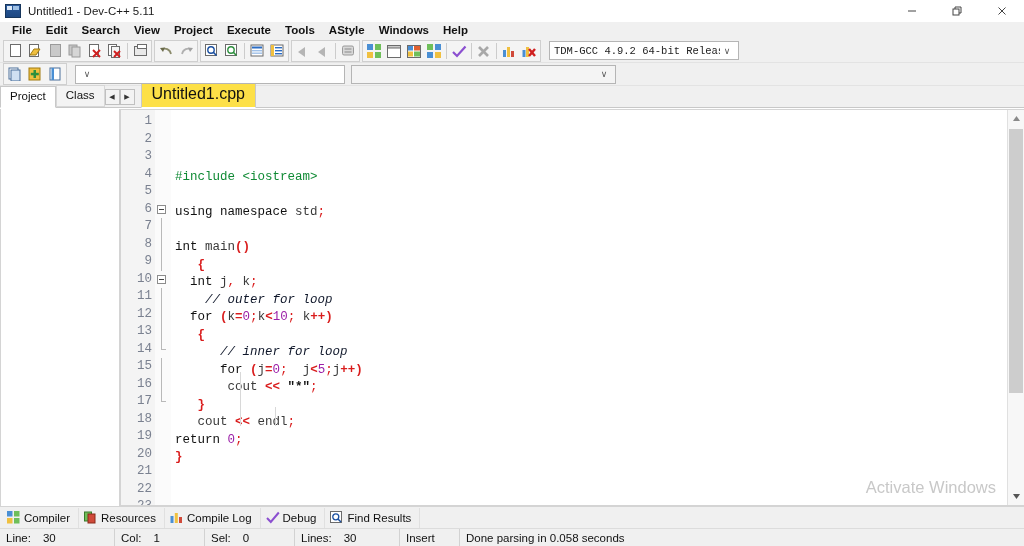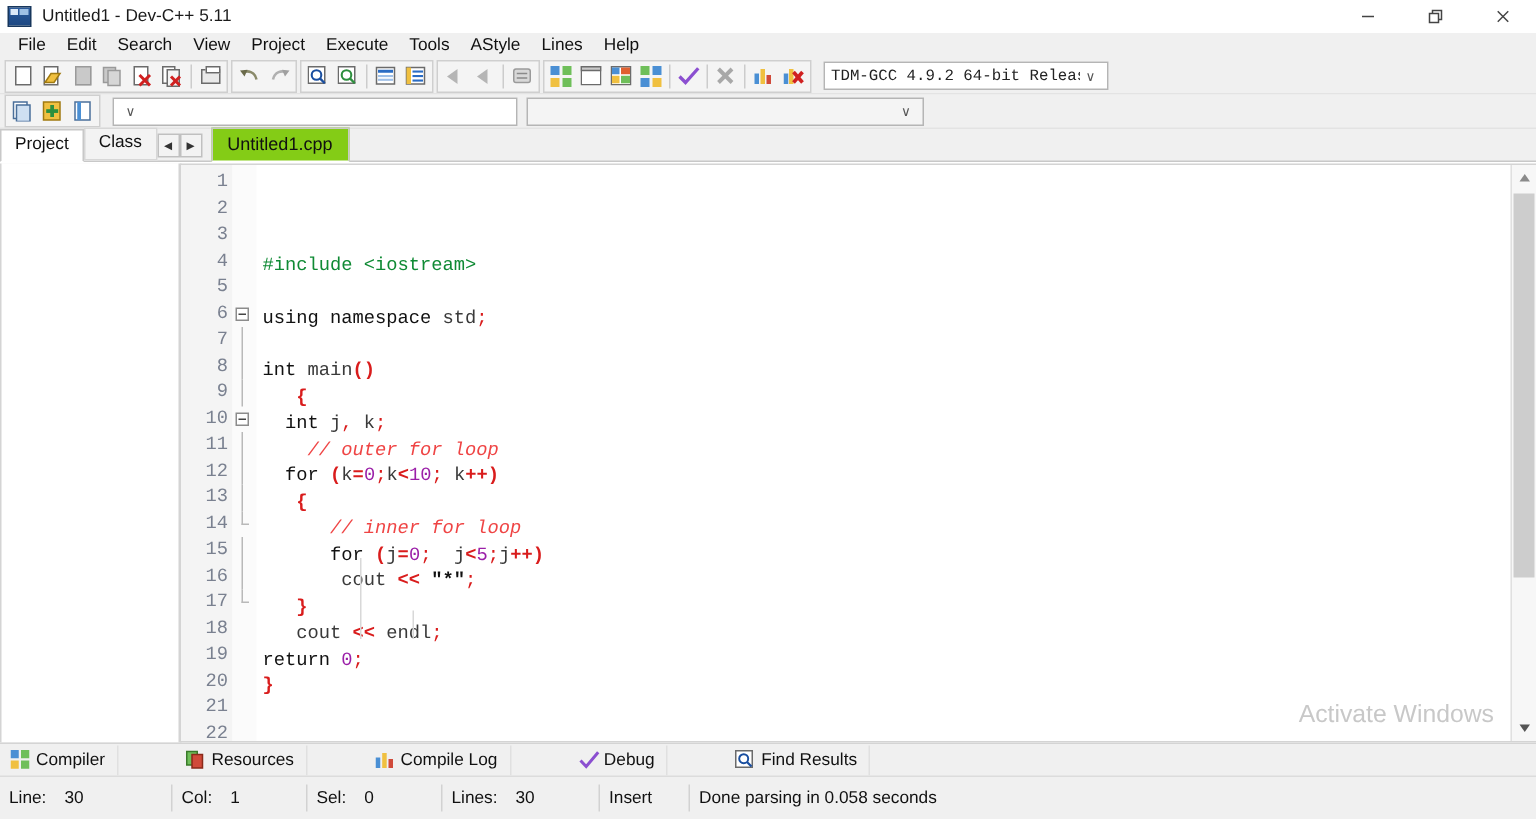--- a/index.html
+++ b/index.html
@@ -61,20 +61,21 @@
   .menubar {
     height: 17px; min-height: 17px;
     background: #f0f0f0;
     display: flex; align-items: center;
     padding-left: 5px;
   }
   .menu-item {
     font-size: 11.5px; color: #111;
     padding: 0 7px; line-height: 17px;
     white-space: nowrap;
+    font-weight: bold;
   }
 
   
   .toolbar {
     height: 24px; min-height: 24px;
     background: #f0f0f0;
     display: flex; align-items: center;
     border-bottom: 1px solid #e3e3e3;
     padding-left: 3px;
   }
@@ -142,23 +143,23 @@
     margin-bottom: -1px;
   }
   .ptab.sub { border: 1px solid #d7d7d7; background: #f3f3f3; }
   .spin {
     width: 15px; height: 16px;
     border: 1px solid #c0c0c0; background: #f3f3f3;
     display: flex; align-items: center; justify-content: center;
     font-size: 7px; color: #333; margin-bottom: 2px;
   }
   .filetab {
-    font-size: 12px; color: #111;
+    font-size: 16px; color: #111;
     padding: 3px 10px 4px 10px;
-    background: #84cc16;
+    background: #fde047;
     border: 1px solid #c8c8c8;
     border-bottom: 1px solid #ffffff;
     margin-bottom: -1px;
     margin-left: 6px;
   }
 
   
   .body {
     flex: 1; display: flex; min-height: 0;
     background: #f0f0f0;
@@ -228,21 +229,21 @@
     padding-left: 4px;
     white-space: pre;
     position: relative;
   }
   .cline { height: 17.5px; line-height: 17.5px; }
 
   
   .k-pre   { color: #0f8a34; }        
   .k-inc   { color: #0f8a34; }
   .k-key   { color: #111111; font-weight: normal; }
-  .k-cmt   { color: #ef4444; font-style: italic; }
+  .k-cmt   { color: #0f172a; font-style: italic; }
   .k-op    { color: #d91c1c; font-weight: bold; }
   .k-num   { color: #9b1fa8; }
   .k-str   { color: #111111; font-weight: bold; }
   .k-plain { color: #3a3a3a; }
   .k-semi  { color: #d91c1c; }
 
   
   .iguide {
     position: absolute; width: 1px; background: #d8d8d8;
   }
@@ -277,34 +278,33 @@
   .wm-title { font-size: 16.5px; color: #c8c8c8; line-height: 20px; }
   .wm-sub   { font-size: 11.5px; color: #c3c3c3; line-height: 16px; }
 
   
   .bottombar {
     height: 22px; min-height: 22px;
     background: #f0f0f0;
     display: flex; align-items: center;
     border-top: 1px solid #d4d4d4;
     padding-left: 2px;
-    gap: 40px;
   }
   .btab {
     display: flex; align-items: center; gap: 4px;
     font-size: 11.5px; color: #111;
     padding: 1px 8px 1px 5px;
     height: 20px;
     border-right: 1px solid #e0e0e0;
   }
   .bico { width: 13px; height: 13px; position: relative; flex: none; }
 
   
   .statusbar {
-    height: 29px; min-height: 18px;
+    height: 18px; min-height: 18px;
     background: #f0f0f0;
     display: flex; align-items: center;
     border-top: 1px solid #dcdcdc;
     font-size: 11.5px; color: #111;
   }
   .st-cell {
     height: 18px; display: flex; align-items: center;
     padding: 0 6px; border-right: 1px solid #d2d2d2;
     white-space: nowrap;
   }
@@ -341,21 +341,21 @@
 
   <div class="menubar">
     <div class="menu-item">File</div>
     <div class="menu-item">Edit</div>
     <div class="menu-item">Search</div>
     <div class="menu-item">View</div>
     <div class="menu-item">Project</div>
     <div class="menu-item">Execute</div>
     <div class="menu-item">Tools</div>
     <div class="menu-item">AStyle</div>
-    <div class="menu-item">Lines</div>
+    <div class="menu-item">Windows</div>
     <div class="menu-item">Help</div>
   </div>
 
   <div class="toolbar">
 
     <div class="tb-group">
       <div class="tbtn">
         <span class="ic-page"></span>
       </div>
       <div class="tbtn">

